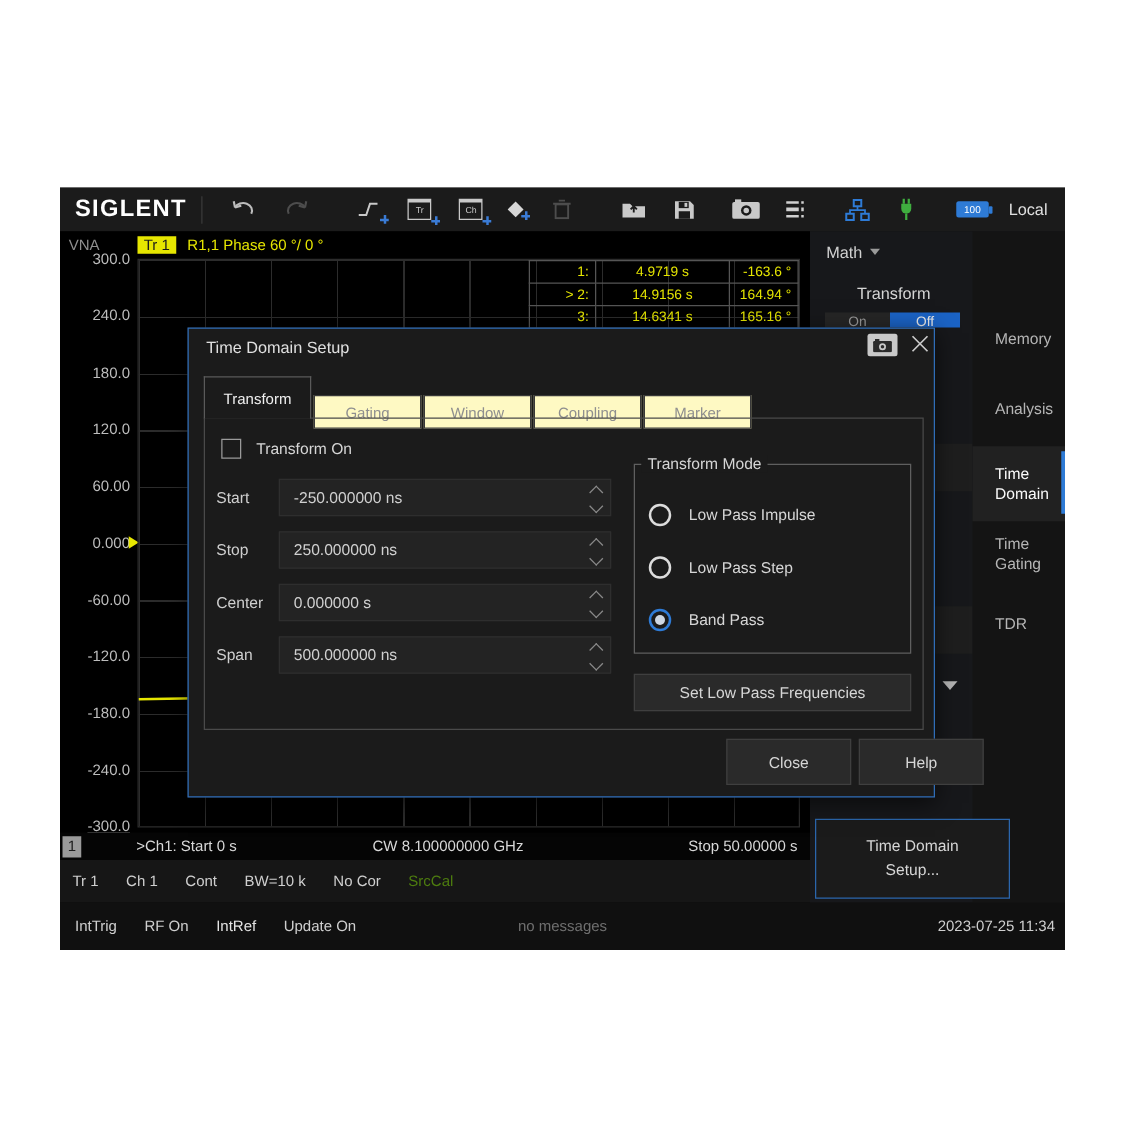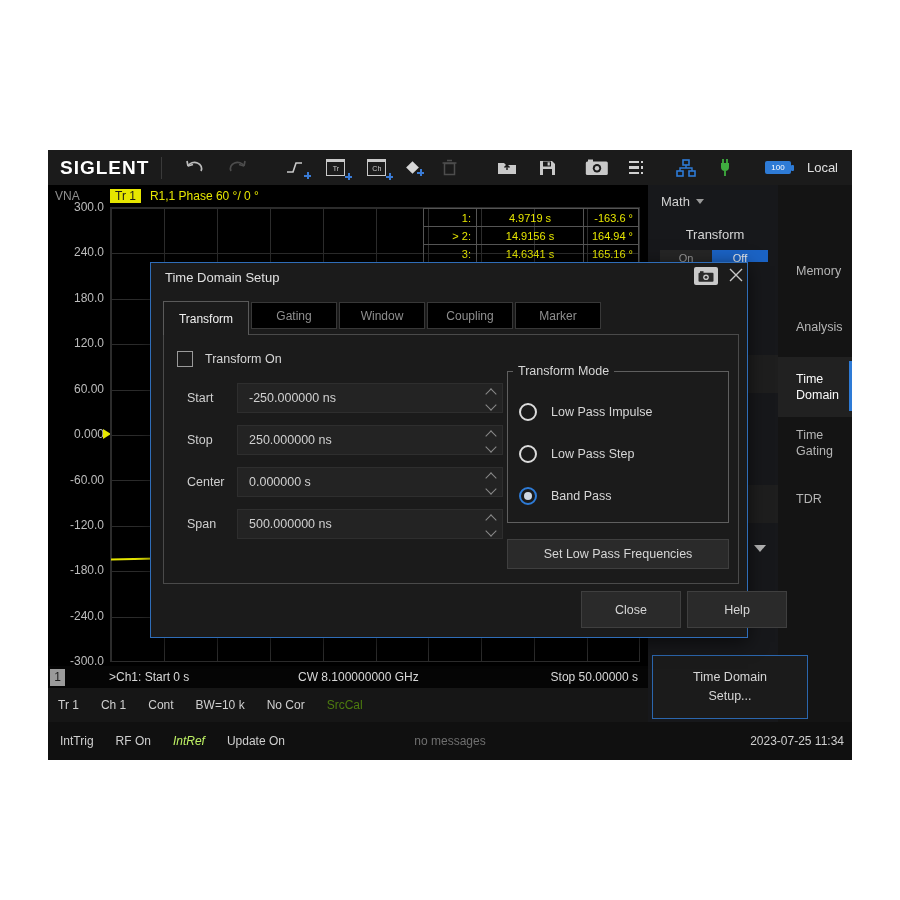--- a/index.html
+++ b/index.html
@@ -74,40 +74,40 @@
   .active-bar{position:absolute;right:0;width:3px;background:#2e7bd6;}
   .remnant{position:absolute;left:98px;width:32px;height:38px;background:#1e1e1e;}
   .drop-tri{position:absolute;left:106px;width:0;height:0;border-left:6px solid transparent;border-right:6px solid transparent;border-top:7px solid #b5b5b5;}
   .tds-btn{position:absolute;left:4px;top:470px;width:156px;height:64px;background:#1b1b1b;border:1px solid #2b66ad;
     color:#d6d6d6;font-size:12.5px;display:flex;flex-direction:column;align-items:center;justify-content:center;line-height:1.5;box-sizing:border-box;}
 
   
   .statusbar{position:absolute;left:0;top:572px;width:804px;height:38px;background:#101010;display:flex;align-items:center;}
   .statusbar .s{color:#cfcfcf;font-size:12px;margin-right:22px;}
   .statusbar .s.first{margin-left:12px;}
-  .statusbar .s.dim{color:#bef264;font-style:italic;}
+  .statusbar .s.dim{color:#e5e5e5;}
   .msg{position:absolute;left:50%;transform:translateX(-50%);color:#6f6f6f;font-size:12px;}
   .datetime{position:absolute;right:8px;color:#cfcfcf;font-size:12px;}
 
   
   .dialog{position:absolute;left:102px;top:112px;width:598px;height:376px;background:#1b1b1b;
     border:1px solid #2f6db8;box-sizing:border-box;z-index:10;box-shadow:0 4px 18px rgba(0,0,0,.6);}
   .dlg-title{position:absolute;left:14px;top:7px;color:#e0e0e0;font-size:13px;}
   .dlg-cam{position:absolute;left:543px;top:4px;width:24px;height:18px;background:#c9c9c9;border-radius:2px;
     display:flex;align-items:center;justify-content:center;}
   .dlg-x{position:absolute;left:578px;top:5px;}
   .tabs{position:absolute;left:12px;top:38px;display:flex;gap:2px;}
-  .tab{width:86px;height:27px;background:#000000;border:1px solid #383838;color:#8f8f8f;font-size:12px;
-    display:flex;align-items:center;justify-content:center;margin-top:1px;box-sizing:border-box;}
+  .tab{width:86px;height:27px;background:#fef9c3;border:1px solid #383838;color:#8f8f8f;font-size:12px;
+    display:flex;align-items:center;justify-content:center;margin-top:15px;box-sizing:border-box;}
   .tab.active{height:34px;margin-top:0;background:#1b1b1b;border:1px solid #5a5a5a;border-bottom:none;color:#f0f0f0;z-index:3;}
   .frame{position:absolute;left:12px;top:71px;width:576px;height:250px;border:1px solid #4a4a4a;box-sizing:border-box;}
   .cbrow{position:absolute;left:26px;top:88px;display:flex;align-items:center;gap:12px;}
   .cbox{width:14px;height:14px;border:1px solid #9a9a9a;background:transparent;}
   .cblabel{color:#d6d6d6;font-size:12.5px;}
-  .frow{position:absolute;left:36px;display:flex;align-items:center;}
+  .frow{position:absolute;left:22px;display:flex;align-items:center;}
   .flabel{color:#cfcfcf;font-size:12.5px;width:50px;}
   .finput{position:relative;width:266px;height:30px;background:#232323;border:1px solid #2e2e2e;box-sizing:border-box;
     color:#d0d0d0;font-size:12.5px;line-height:28px;padding-left:11px;}
   .spin{position:absolute;right:7px;top:4px;display:flex;flex-direction:column;gap:5px;}
   .spin i{width:7px;height:7px;border:solid #8a8a8a;border-width:0 1.6px 1.6px 0;display:block;}
   .spin .up{transform:rotate(-135deg);margin-top:2px;}
   .spin .dn{transform:rotate(45deg);margin-top:-2px;}
   .groupbox{position:absolute;left:356px;top:108px;width:222px;height:152px;border:1px solid #5f5f5f;box-sizing:border-box;}
   .gb-label{position:absolute;left:362px;top:101px;background:#1b1b1b;padding:0 5px;color:#d6d6d6;font-size:12.5px;}
   .radiorow{position:absolute;left:368px;display:flex;align-items:center;gap:14px;height:18px;}

